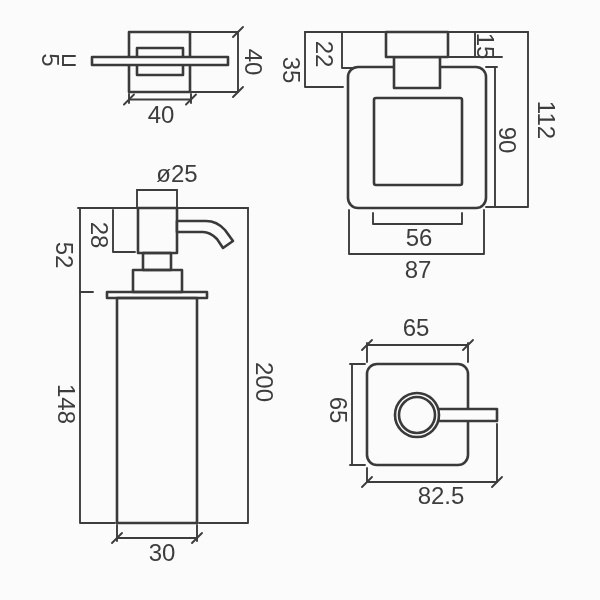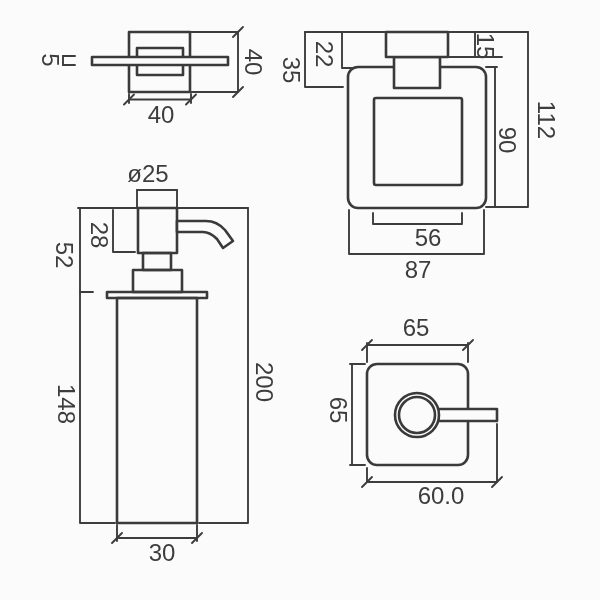--- a/index.html
+++ b/index.html
@@ -89,27 +89,27 @@
 
   <div class="lbl rot" style="left:50px;top:60px">5</div>
   <div class="lbl rot" style="left:253px;top:62px">40</div>
   <div class="lbl" style="left:161px;top:115px">40</div>
 
   <div class="lbl rot" style="left:324px;top:54px">22</div>
   <div class="lbl rot" style="left:291px;top:70px">35</div>
   <div class="lbl rot" style="left:485px;top:46px">15</div>
   <div class="lbl rot" style="left:546px;top:120px">112</div>
   <div class="lbl rot" style="left:507px;top:140px">90</div>
-  <div class="lbl" style="left:428px;top:238px">56</div>
+  <div class="lbl" style="left:419px;top:238px">56</div>
   <div class="lbl" style="left:418px;top:270px">87</div>
 
-  <div class="lbl" style="left:148px;top:174px">ø25</div>
+  <div class="lbl" style="left:177px;top:174px">ø25</div>
   <div class="lbl rot" style="left:99px;top:235px">28</div>
   <div class="lbl rot" style="left:64px;top:255px">52</div>
   <div class="lbl rot" style="left:66px;top:404px">148</div>
   <div class="lbl rot" style="left:264px;top:382px">200</div>
   <div class="lbl" style="left:162px;top:553px">30</div>
 
   <div class="lbl" style="left:416px;top:328px">65</div>
   <div class="lbl rot" style="left:338px;top:410px">65</div>
-  <div class="lbl" style="left:441px;top:496px">60.0</div>
+  <div class="lbl" style="left:441px;top:496px">82.5</div>
 
 </div>
 
 </body></html>

